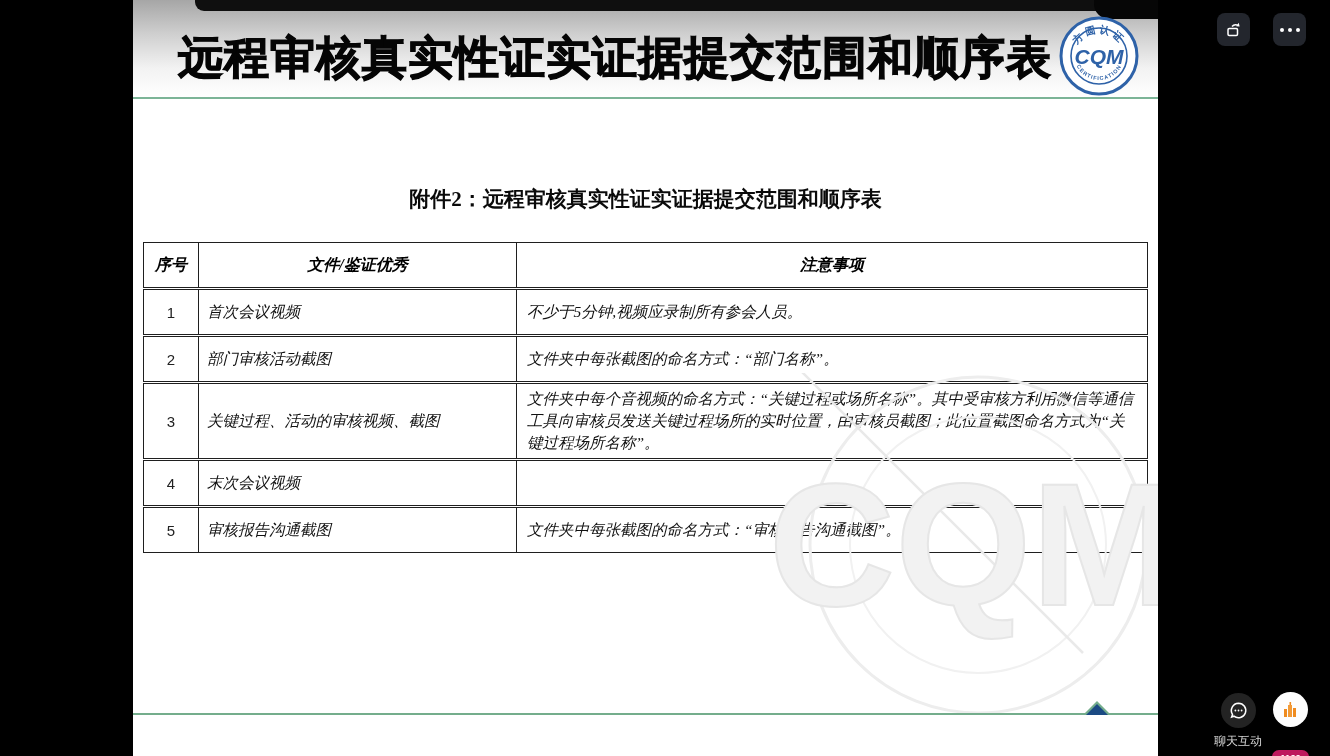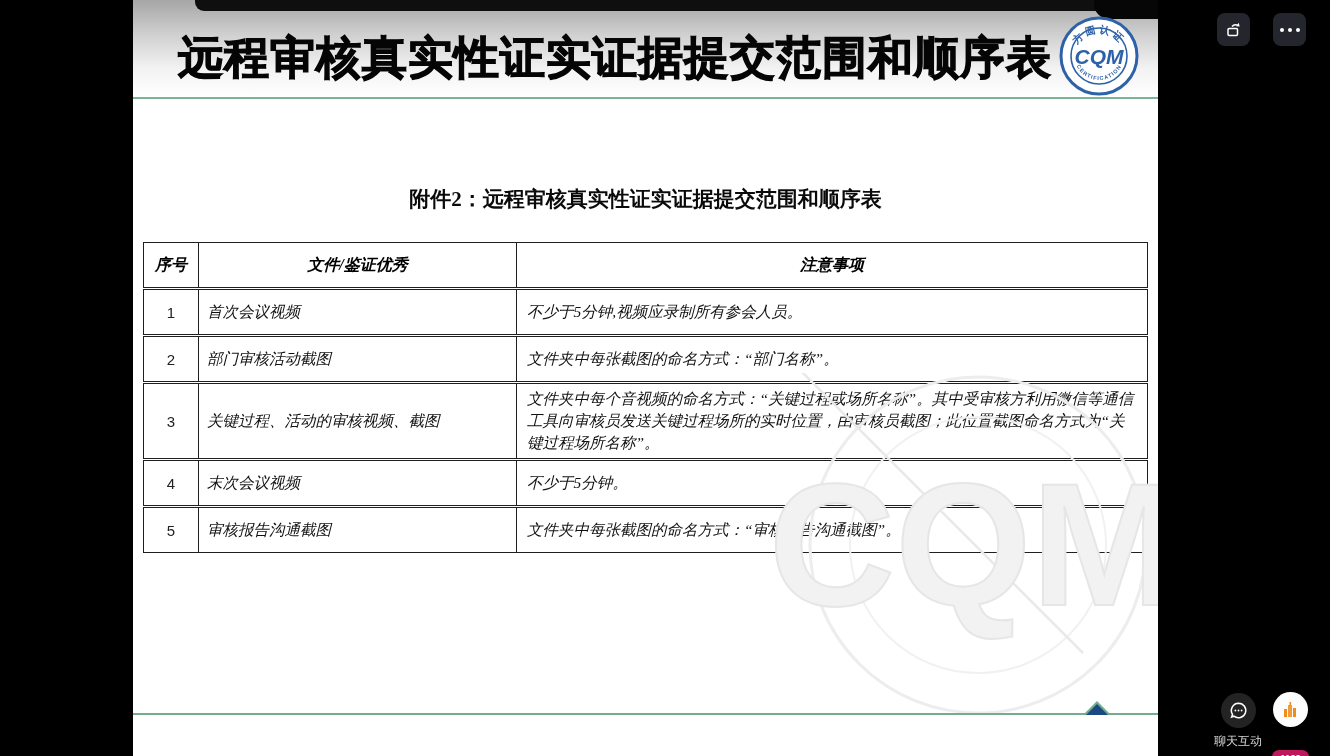--- a/index.html
+++ b/index.html
@@ -158,21 +158,20 @@
 
   <div class="t-row">
     <div class="cell c1">3</div>
     <div class="cell c2">关键过程、活动的审核视频、截图</div>
     <div class="cell c3">文件夹中每个音视频的命名方式：“关键过程或场所名称”。其中受审核方利用微信等通信工具向审核员发送关键过程场所的实时位置，由审核员截图；此位置截图命名方式为“关键过程场所名称”。</div>
   </div>
 
   <div class="t-row">
     <div class="cell c1">4</div>
     <div class="cell c2">末次会议视频</div>
-    <div class="cell c3">不少于5分钟。</div>
   </div>
 
   <div class="t-row">
     <div class="cell c1">5</div>
     <div class="cell c2">审核报告沟通截图</div>
     <div class="cell c3">文件夹中每张截图的命名方式：“审核报告沟通截图”。</div>
   </div>
 </div>
     </div>
 

